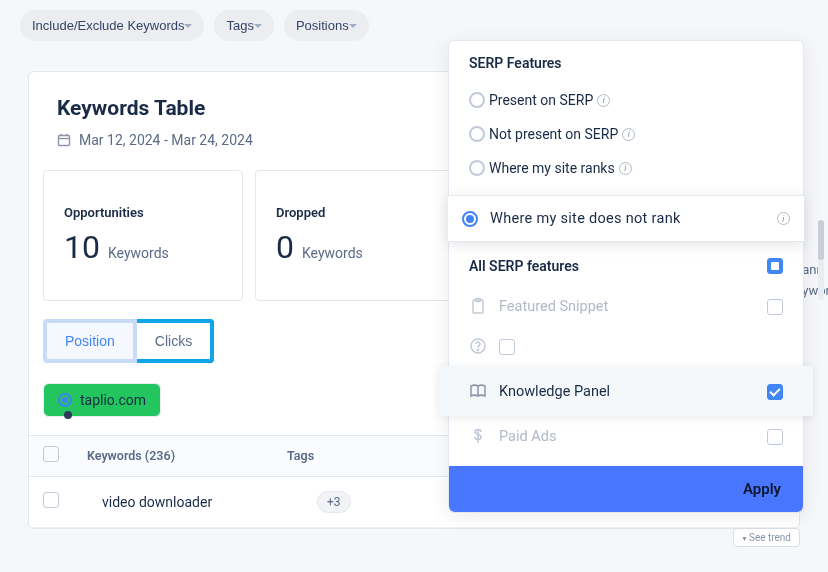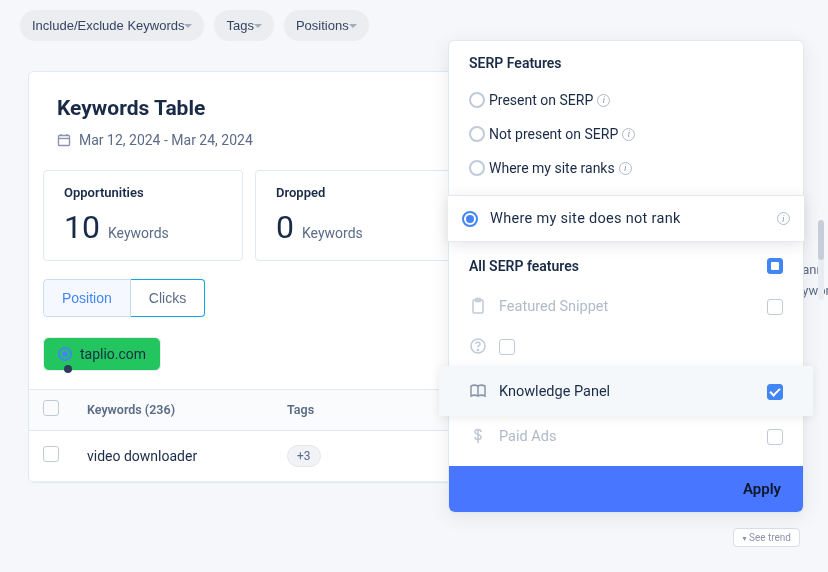--- a/index.html
+++ b/index.html
@@ -9,44 +9,44 @@
     .filter-pill { background: #ebedf1; border: none; padding: 8px 12px; border-radius: 18px; font-size: 13px; color: #344563; display: flex; align-items: center; cursor: pointer; }
     .chevron-down { width: 0; height: 0; border-left: 4px solid transparent; border-right: 4px solid transparent; border-top: 4px solid #a0aec0; }
     
     .card { background: white; border: 1px solid #e2e8f0; border-radius: 6px; margin: 20px 28px; padding: 0; position: relative; }
     .card-header { padding: 24px 28px 8px 28px; }
     h1 { font-size: 21px; font-weight: 700; color: #1a2b47; margin-bottom: 12px; }
     .date-range { display: flex; align-items: center; gap: 8px; color: #5b6b88; font-size: 14px; }
     .cal-icon { width: 14px; height: 14px; display: inline-flex; }
     
     .stats-row { display: flex; gap: 12px; padding: 14px 14px 18px 14px; }
-    .stat-box { border: 1px solid #e2e8f0; border-radius: 4px; padding: 14px 20px; min-width: 200px; }
+    .stat-box { border: 1px solid #e2e8f0; border-radius: 4px; padding: 34px 20px; min-width: 200px; }
     .stat-label { font-size: 13px; font-weight: 600; color: #1a2b47; margin-bottom: 8px; }
     .stat-value { display: flex; align-items: baseline; gap: 8px; }
     .stat-number { font-size: 32px; font-weight: 400; color: #1a2b47; }
     .stat-sublabel { font-size: 14px; color: #5b6b88; }
     
     .tabs { display: flex; padding: 0 14px; }
-    .tab { padding: 10px 18px; border: 1px solid #0ea5e9; background: white; font-size: 14px; color: #5b6b88; cursor: pointer; }
+    .tab { padding: 10px 18px; border: 4px solid #0ea5e9; background: white; font-size: 14px; color: #5b6b88; cursor: pointer; }
     .tab.active { color: #4285f4; background: #f5f9ff; border-color: #c9dcf7; }
     .tab:first-child { border-radius: 4px 0 0 4px; }
     .tab:last-child { border-radius: 0 4px 4px 0; border-left: none; }
     
     .domain-chip { display: inline-flex; align-items: center; gap: 8px; background: #22c55e; border: 1px solid #e8ebef; padding: 8px 14px; border-radius: 6px; margin: 20px 14px 18px; font-size: 14px; color: #1a2b47; position: relative; }
     .radio-dot { width: 14px; height: 14px; border: 2px solid #4285f4; border-radius: 50%; display: inline-flex; align-items: center; justify-content: center; }
     .radio-inner { width: 6px; height: 6px; background: #4285f4; border-radius: 50%; }
     .corner-dot { width: 8px; height: 8px; background: #2e3a59; border-radius: 50%; position: absolute; bottom: -3px; left: 20px; }
     
     .table-header { display: flex; border-top: 1px solid #e2e8f0; border-bottom: 1px solid #e2e8f0; background: #fafbfc; }
     .th-check { padding: 10px 14px; }
     .th-col { padding: 12px 14px; font-size: 12.5px; color: #5b6b88; font-weight: 600; }
     .th-keywords { flex: 0 0 200px; }
     .th-tags { flex: 0 0 140px; }
     
-    .table-row { display: flex; align-items: center; border-bottom: 1px solid #eef1f5; }
+    .table-row { display: flex; align-items: center; border-bottom: 1px solid #eef1f5; gap: 15px; }
     .td-check { padding: 12px 14px; }
     .td-col { padding: 14px 14px; font-size: 14px; color: #1a2b47; }
     .td-keywords { flex: 0 0 200px; }
     .td-tags { flex: 0 0 140px; }
     .tag-badge { display: inline-block; background: #f1f3f6; border: 1px solid #e4e7ed; padding: 3px 9px; border-radius: 12px; font-size: 12px; color: #5b6b88; }
     
     .checkbox { width: 16px; height: 16px; border: 1.5px solid #c1cad8; border-radius: 3px; display: inline-block; }
     .checkbox.checked { background: #4285f4; border-color: #4285f4; position: relative; }
     .checkbox.checked:after { content: ''; position: absolute; left: 4px; top: 1px; width: 4px; height: 8px; border: solid white; border-width: 0 2px 2px 0; transform: rotate(45deg); }
     .checkbox.mixed { background: #4285f4; border-color: #4285f4; position: relative; }

